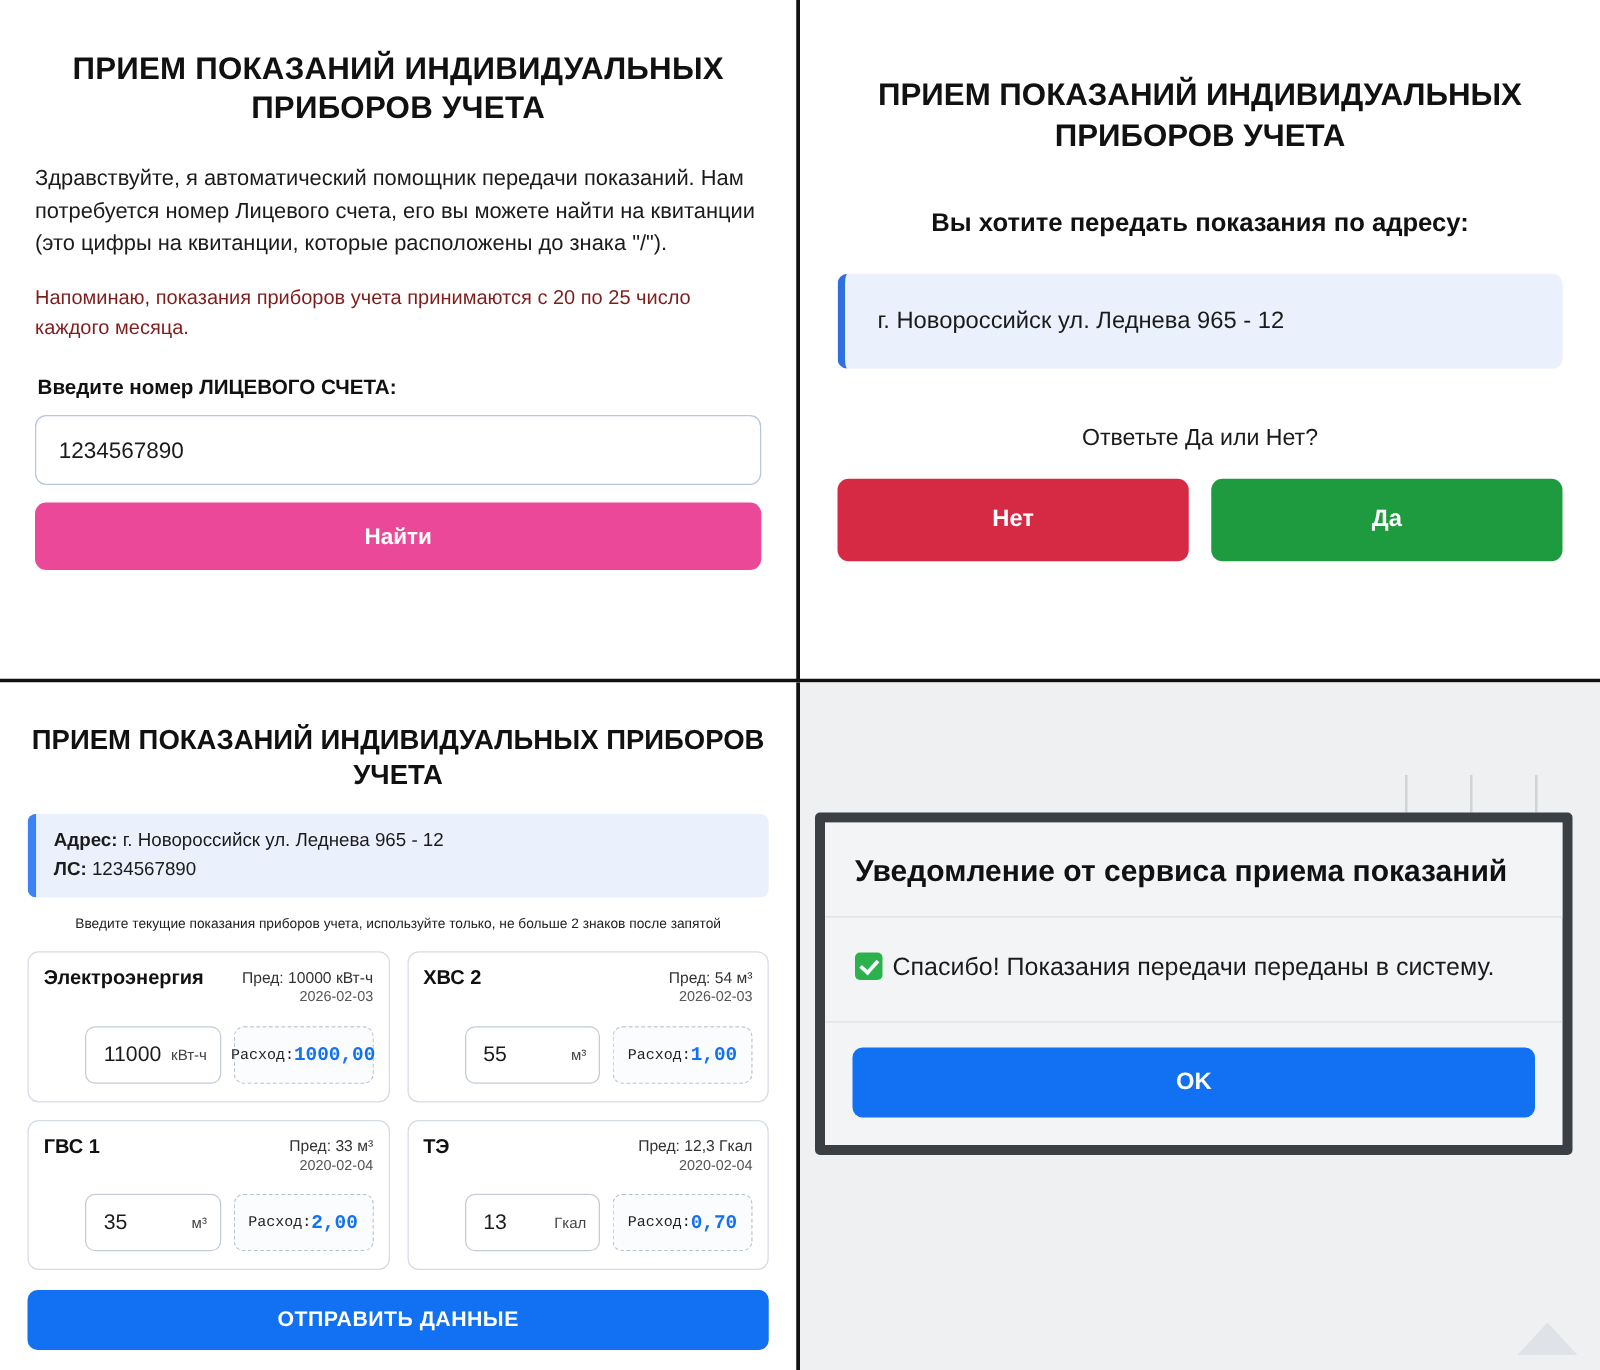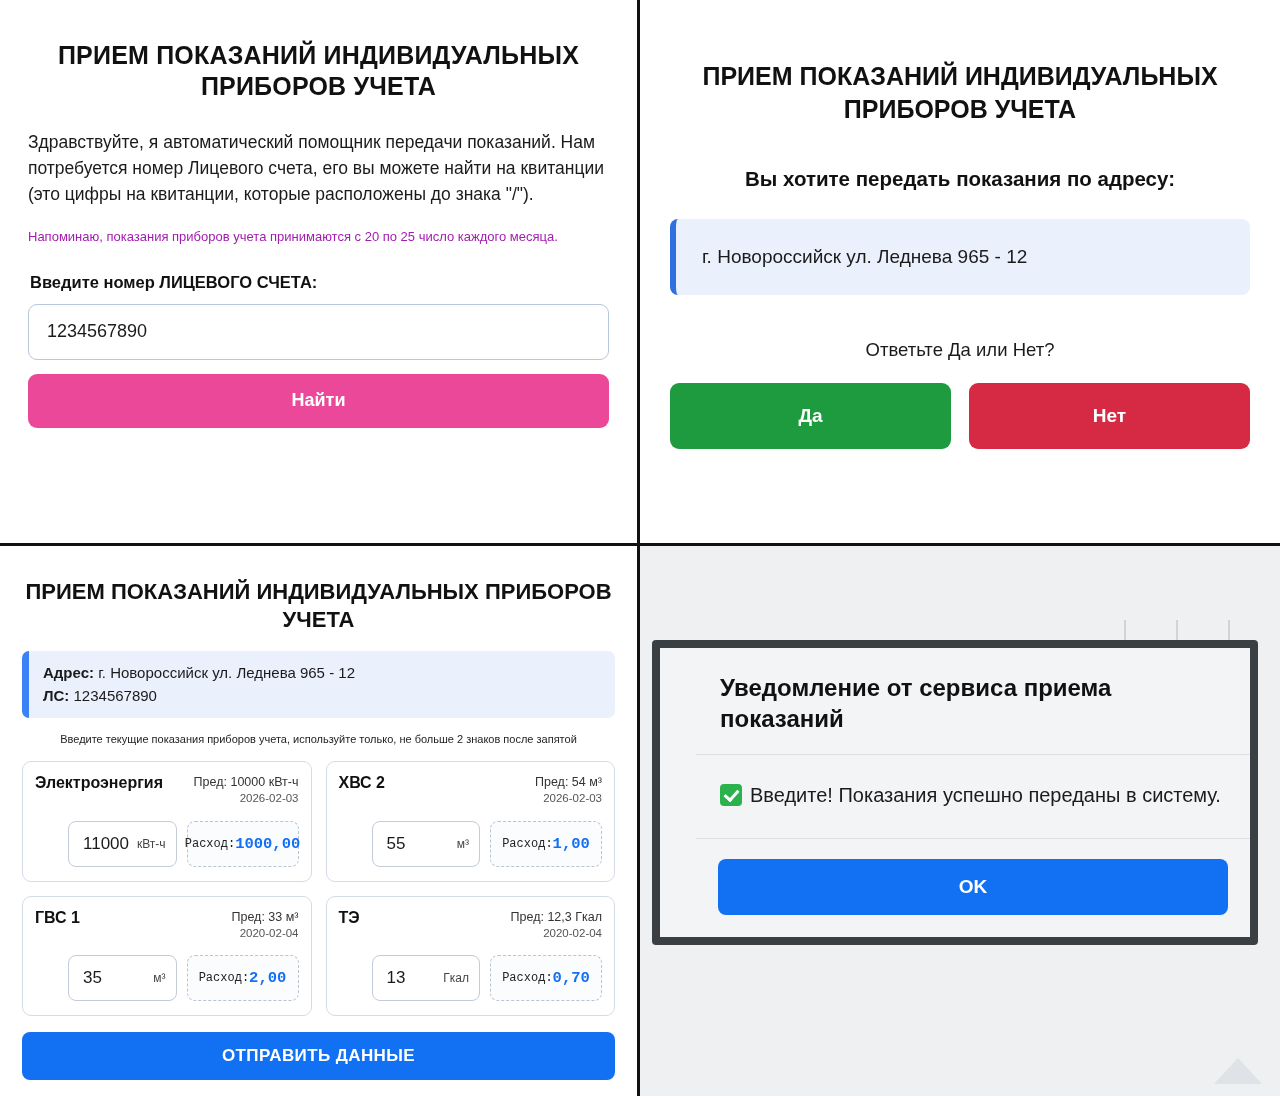--- a/index.html
+++ b/index.html
@@ -26,21 +26,21 @@
   .p1 { padding: 26px 28px 0 28px; }
   .p1 h1 {
     font-size: 25px; line-height: 1.25; font-weight: bold;
     text-align: center; color: #111; margin: 14px 0 26px 0;
     letter-spacing: .2px;
   }
   .p1 .intro {
     font-size: 17.5px; line-height: 1.5; color: #1b1b1b; margin: 0 0 20px 0;
   }
   .p1 .notice {
-    font-size: 13px; line-height: 1.5; color: #a21caf; font-weight: 500; margin: 0 0 26px 0;
+    font-size: 16px; line-height: 1.5; color: #7f1d1d; font-weight: 500; margin: 0 0 26px 0;
   }
   .p1 .field-label {
     font-size: 16.5px; font-weight: bold; color: #111; margin: 0 0 12px 2px;
   }
   .p1 .ls-input {
     width: 100%; height: 56px; border: 1.5px solid #b9c7dd; border-radius: 9px;
     font-size: 18px; color: #1b1b1b; padding: 0 18px; background: #fff;
     font-family: "Liberation Sans", sans-serif;
   }
   .p1 .find-btn {
@@ -128,24 +128,23 @@
   .p4-wrap {
     position: absolute; left: 0; top: 0; width: 100%; height: 100%;
     background: #eef0f2;
   }
   .p4-stripes {
     position: absolute; top: 74px; left: 0; right: 0; height: 30px;
     display: flex; justify-content: flex-end; gap: 0;
   }
   .p4-stripes div { width: 52px; border-left: 2px solid #cfd4d8; height: 100%; }
   .dialog {
-    position: absolute; left: 12px; top: 94px; width: 606px;
+    position: absolute; left: 12px; top: 104px; width: 606px;
     background: #f3f4f6; border: 8px solid #3a3f44; border-radius: 4px;
     overflow: hidden;
-    padding-left: 36px;
   }
   .dialog .d-head {
     padding: 24px 24px 20px 24px; font-size: 24px; font-weight: bold; line-height: 1.3;
     color: #111; border-bottom: 1.5px solid #dcdfe3; background: #f3f4f6;
   }
   .dialog .d-body {
     padding: 26px 24px 28px 24px; font-size: 20px; line-height: 1.45; color: #1b1b1b;
     border-bottom: 1.5px solid #dcdfe3;
   }
   .check {
@@ -184,22 +183,22 @@
     </div>
   </div>
 
   <div class="quad q-tr">
     <div class="p2">
       <h1>ПРИЕМ ПОКАЗАНИЙ ИНДИВИДУАЛЬНЫХ ПРИБОРОВ УЧЕТА</h1>
       <div class="q">Вы хотите передать показания по адресу:</div>
       <div class="addr-box">г. Новороссийск ул. Леднева 965 - 12</div>
       <div class="sub">Ответьте Да или Нет?</div>
       <div class="btn-row">
+        <button class="btn btn-no">Нет</button>
         <button class="btn btn-yes">Да</button>
-        <button class="btn btn-no">Нет</button>
       </div>
     </div>
   </div>
 
   <div class="quad q-bl">
     <div class="p3">
       <h1>ПРИЕМ ПОКАЗАНИЙ ИНДИВИДУАЛЬНЫХ ПРИБОРОВ УЧЕТА</h1>
       <div class="addr-box">
         <div>
           <b>Адрес:</b>
@@ -311,21 +310,21 @@
   <div class="quad q-br">
     <div class="p4-wrap">
       <div class="p4-stripes">
         <div></div>
           <div></div>
           <div></div>
       </div>
       <div class="dialog">
         <div class="d-head">Уведомление от сервиса приема показаний</div>
         <div class="d-body">
-          <span class="check"></span><span>Введите! Показания успешно переданы в систему.</span>
+          <span class="check"></span><span>Спасибо! Показания передачи переданы в систему.</span>
         </div>
         <div class="d-foot">
           <button class="ok-btn">OK</button>
         </div>
       </div>
       <div class="nav-tri"></div>
     </div>
   </div>
 
 </div>

